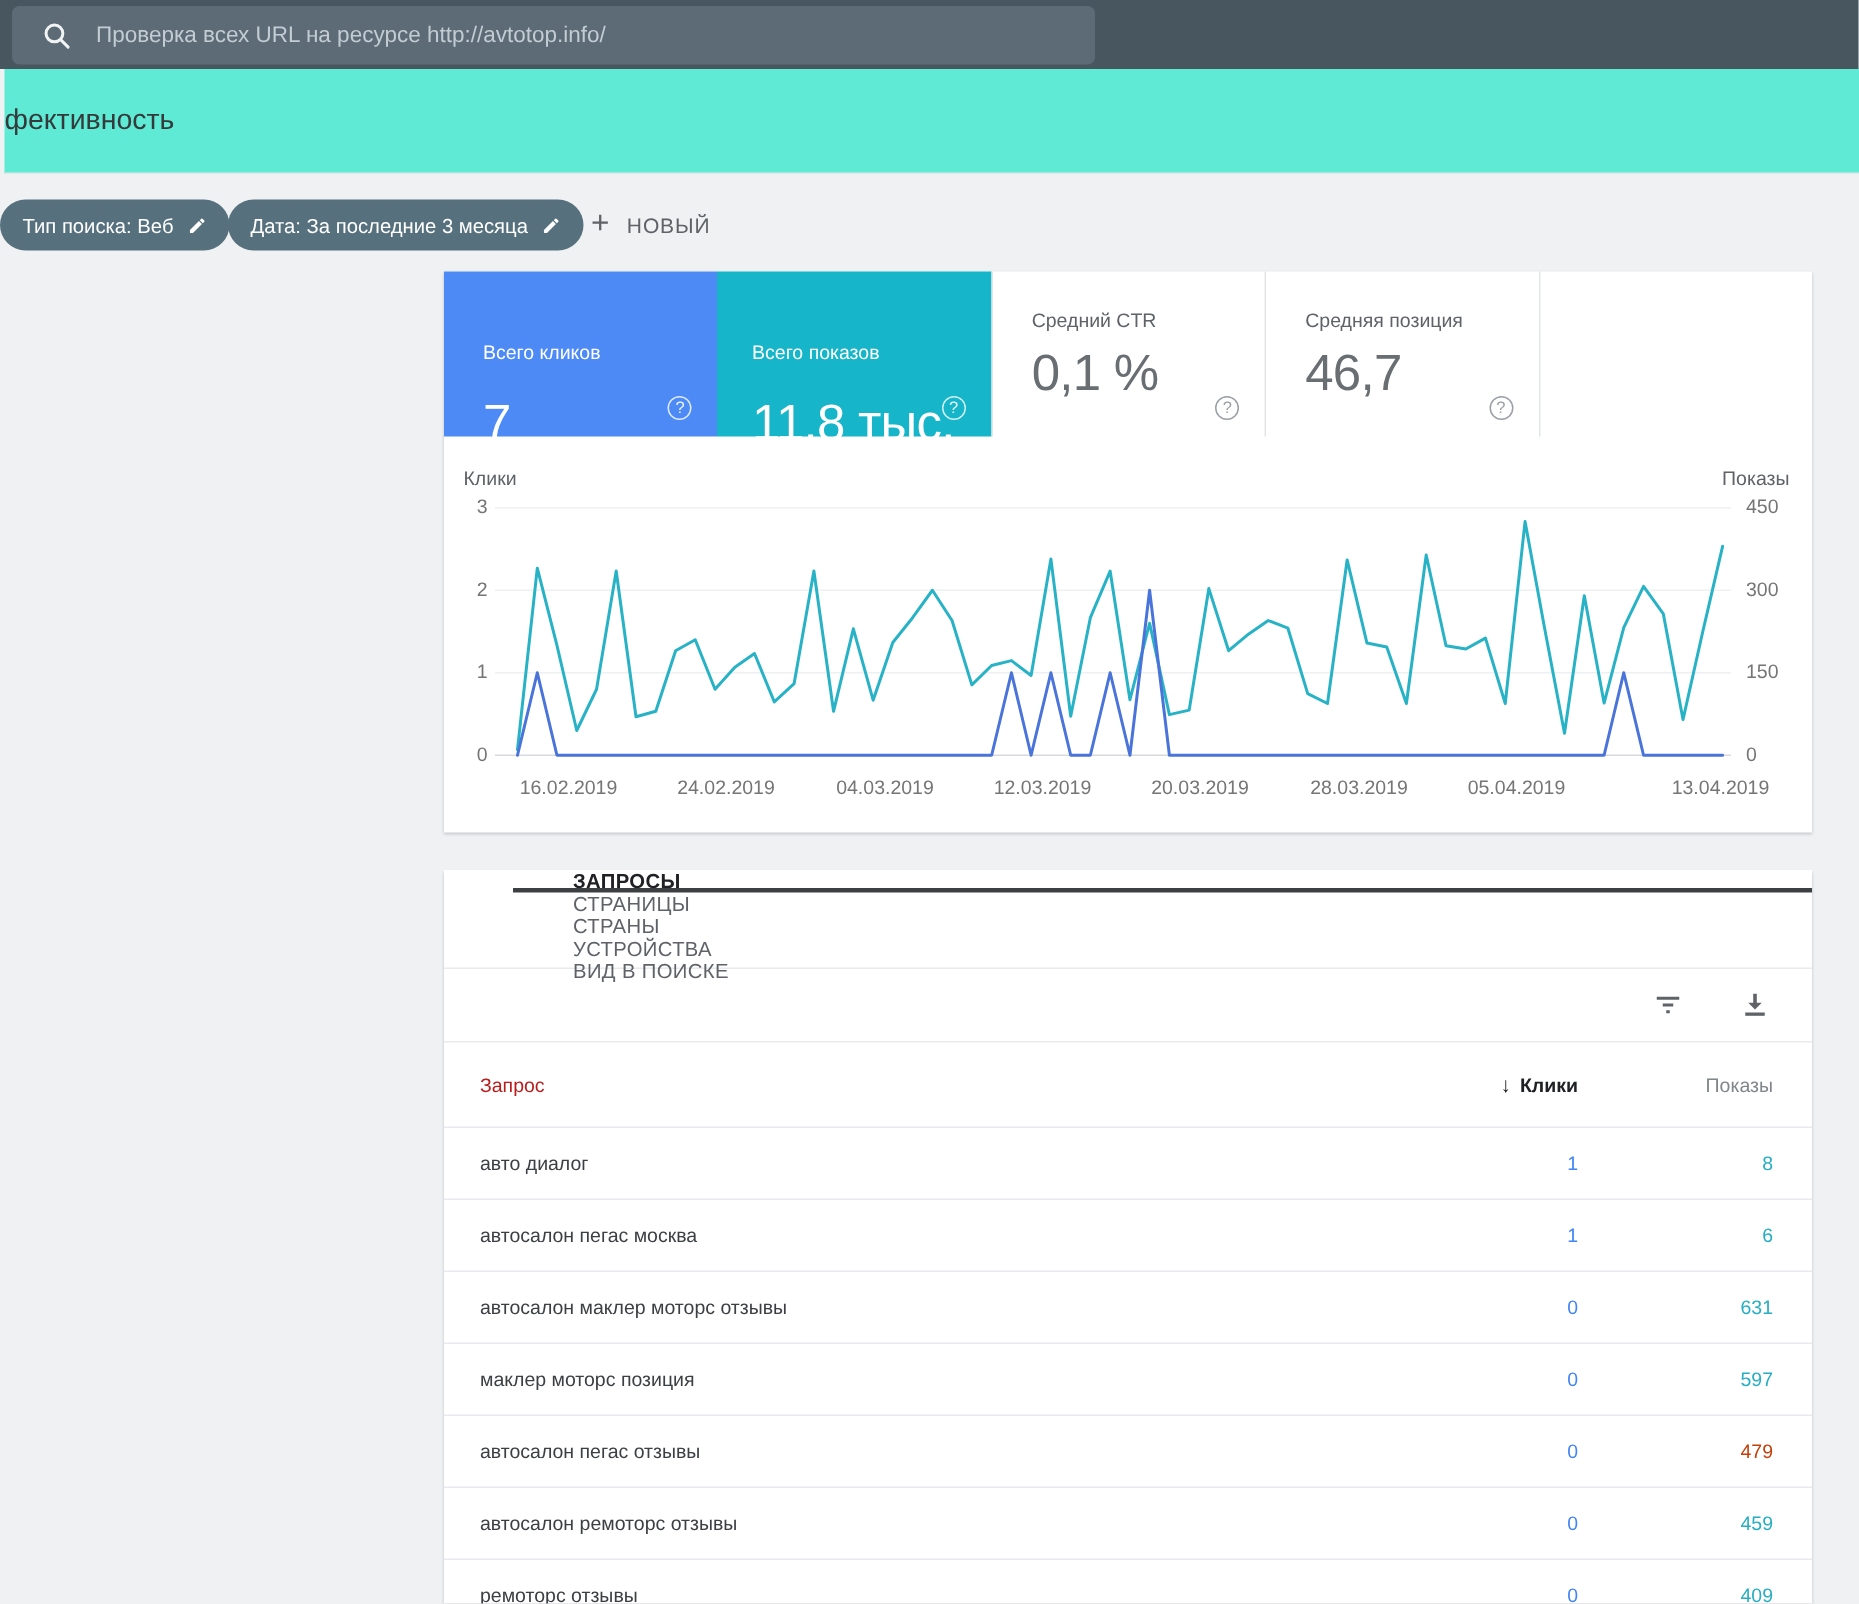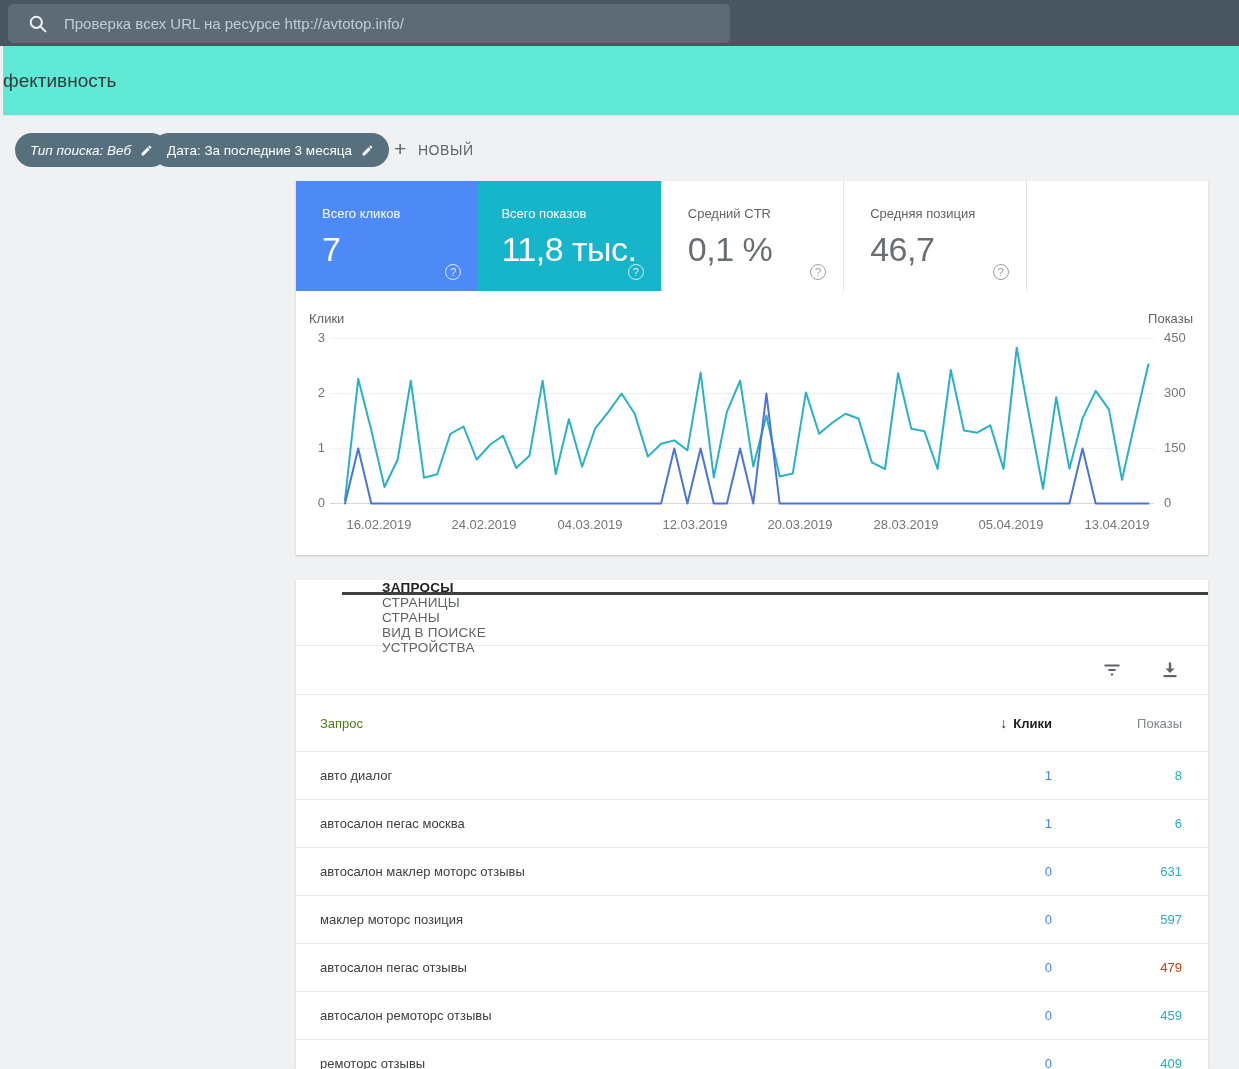--- a/index.html
+++ b/index.html
@@ -16,39 +16,39 @@
   
   .titleband { position:absolute; left:3px; top:46px; width:1239px; height:70px;
     background:#5eead4; border-bottom:1px solid #e4e6e8; }
   .page-title { position:absolute; left:0; top:24px; font-size:19px; font-weight:400; color:#35393c; }
 
   
   .filterband { position:absolute; left:0; top:116px; width:1239px; height:65px; }
   .chip { position:absolute; top:17px; height:34px; display:inline-flex; align-items:center;
     gap:9px; padding:0 15px; border-radius:17px; background:#56717d; color:#fff;
     font-size:13.5px; cursor:pointer; white-space:nowrap; }
-  .chip-type { left:15px;font-style:italic; }
+  .chip-type { left:0; }
   .chip-date { left:152px; }
   .newbtn { position:absolute; left:386px; top:17px; height:34px; display:inline-flex;
     align-items:center; gap:11px; color:#5f6368; font-size:14px; letter-spacing:.6px;
     font-weight:500; cursor:pointer; padding:0 8px; }
   .newbtn .plus { font-size:21px; font-weight:400; position:relative; top:-1px; }
 
   
   .panel { position:absolute; left:296px; width:912px; background:#fff;
     box-shadow:0 1px 2px rgba(60,64,67,.25); }
   .panel-summary { top:181px; height:374px; }
   .panel-table { top:580px; height:489px; overflow:hidden; }
 
   
   .cards { position:absolute; left:0; top:0; width:912px; height:110px; display:flex; }
   .card { width:182.4px; height:110px; position:relative; padding:25px 0 0 26px; cursor:pointer; }
   .card .clabel { font-size:13px; }
   .card .cvalue { font-size:34px; margin-top:9px; letter-spacing:-.5px; }
-  .card-colored .clabel, .card-colored .cvalue { color:#fff; }
+  .card-colored .clabel, .card-colored .cvalue { color:#fff;margin-top:21px; }
   .card-plain { border-left:1px solid #e2e5e8; }
   .card-plain .clabel { color:#5f6368; }
   .card-plain .cvalue { color:#696e72; }
   .card-empty { border-left:1px solid #e2e5e8; width:182.4px; }
   .help { position:absolute; right:17px; bottom:11px; width:16px; height:16px;
     border-radius:50%; font-size:11px; line-height:14px; text-align:center; cursor:pointer; }
   .card-colored .help { border:1.5px solid rgba(255,255,255,.8); color:rgba(255,255,255,.9); }
   .card-plain .help { border:1.5px solid #9aa0a6; color:#9aa0a6; }
 
   
@@ -68,21 +68,21 @@
   .tab { position:relative; padding:0 40px; display:flex; align-items:center;
     font-size:13.5px; letter-spacing:.25px; color:#5f6368; cursor:pointer; white-space:nowrap; }
   .tab.active { color:#202124; font-weight:700; }
   .tab.active::after { content:""; position:absolute; left:0; right:0; bottom:0;
     height:3px; background:#3c4043; }
   .toolbar { height:49px; border-bottom:1px solid #e8eaed; display:flex;
     align-items:center; justify-content:flex-end; padding-right:24px; gap:30px; }
   .iconbtn { width:28px; height:28px; display:flex; align-items:center; justify-content:center; cursor:pointer; }
 
   .thead { display:flex; height:56px; align-items:center; padding:0 26px 0 24px; }
-  .thead .q { flex:1; font-size:13px; color:#4d7c0f; }
+  .thead .q { flex:1; font-size:13px; color:#b91c1c; }
   .thead .c { width:110px; text-align:right; font-size:13px; color:#202124; font-weight:700; cursor:pointer; }
   .thead .i { width:130px; text-align:right; font-size:13px; color:#80868b; cursor:pointer; }
   .sort-arrow { font-weight:400; color:#202124; margin-right:6px; font-size:14px; }
 
   .trow { display:flex; height:48px; align-items:center; padding:0 26px 0 24px;
     border-top:1px solid #e8eaed; cursor:pointer; }
   .trow .q { flex:1; font-size:13px; color:#3c4043; }
   .trow .c { width:110px; text-align:right; font-size:13px; }
   .trow .i { width:130px; text-align:right; font-size:13px; }
 </style>
@@ -170,40 +170,40 @@
         <polyline points="15.0,165.5 28.2,110.5 41.3,165.5 54.5,165.5 67.7,165.5 80.8,165.5 94.0,165.5 107.2,165.5 120.4,165.5 133.5,165.5 146.7,165.5 159.9,165.5 173.0,165.5 186.2,165.5 199.4,165.5 212.6,165.5 225.7,165.5 238.9,165.5 252.1,165.5 265.2,165.5 278.4,165.5 291.6,165.5 304.7,165.5 317.9,165.5 331.1,165.5 344.3,110.5 357.4,165.5 370.6,110.5 383.8,165.5 396.9,165.5 410.1,110.5 423.3,165.5 436.4,55.5 449.6,165.5 462.8,165.5 475.9,165.5 489.1,165.5 502.3,165.5 515.5,165.5 528.6,165.5 541.8,165.5 555.0,165.5 568.1,165.5 581.3,165.5 594.5,165.5 607.6,165.5 620.8,165.5 634.0,165.5 647.2,165.5 660.3,165.5 673.5,165.5 686.7,165.5 699.8,165.5 713.0,165.5 726.2,165.5 739.4,165.5 752.5,110.5 765.7,165.5 778.9,165.5 792.0,165.5 805.2,165.5 818.4,165.5" fill="none" stroke="#4a74da" stroke-width="2" stroke-linejoin="round" stroke-linecap="round"></polyline>
       </svg>
 
     <span class="xlabel" style="left:83px">16.02.2019</span>
     <span class="xlabel" style="left:188px">24.02.2019</span>
     <span class="xlabel" style="left:294px">04.03.2019</span>
     <span class="xlabel" style="left:399px">12.03.2019</span>
     <span class="xlabel" style="left:504px">20.03.2019</span>
     <span class="xlabel" style="left:610px">28.03.2019</span>
     <span class="xlabel" style="left:715px">05.04.2019</span>
-    <span class="xlabel" style="left:821px">13.04.2019</span>
+    <span class="xlabel" style="left:851px">13.04.2019</span>
   </div>
 </div>
 
 <div class="panel panel-table">
   <div class="tabs">
     <div class="tab active">
         <span>ЗАПРОСЫ</span>
       </div>
     <div class="tab">
         <span>СТРАНИЦЫ</span>
       </div>
     <div class="tab">
         <span>СТРАНЫ</span>
       </div>
     <div class="tab">
+        <span>УСТРОЙСТВА</span>
+      </div>
+    <div class="tab">
         <span>ВИД В ПОИСКЕ</span>
-      </div>
-    <div class="tab">
-        <span>УСТРОЙСТВА</span>
       </div>
   </div>
 
   <div class="toolbar">
     <div class="iconbtn">
       <svg width="18" height="18" viewBox="0 0 18 18">
         <path d="M1.5 4.5h15M5.5 9h7M7.8 13.5h2.4" stroke="#5f6368" stroke-width="2" stroke-linecap="butt" fill="none"></path>
       </svg>
     </div>
     <div class="iconbtn">

